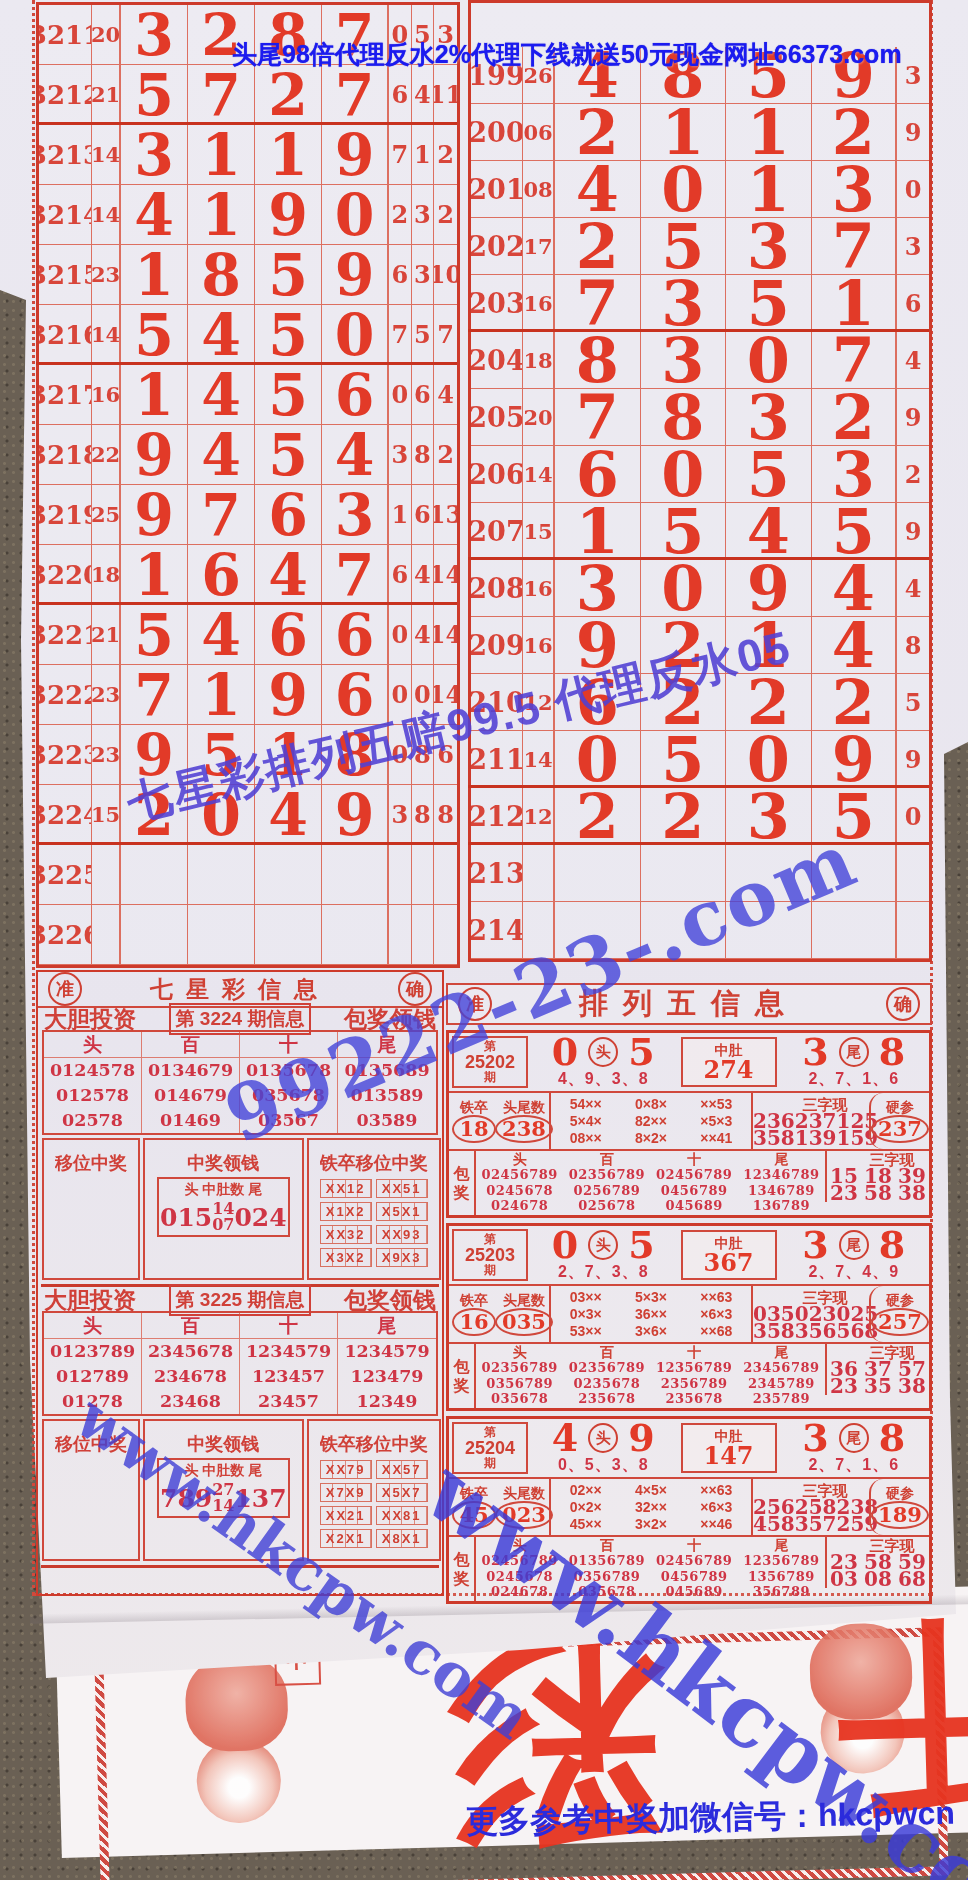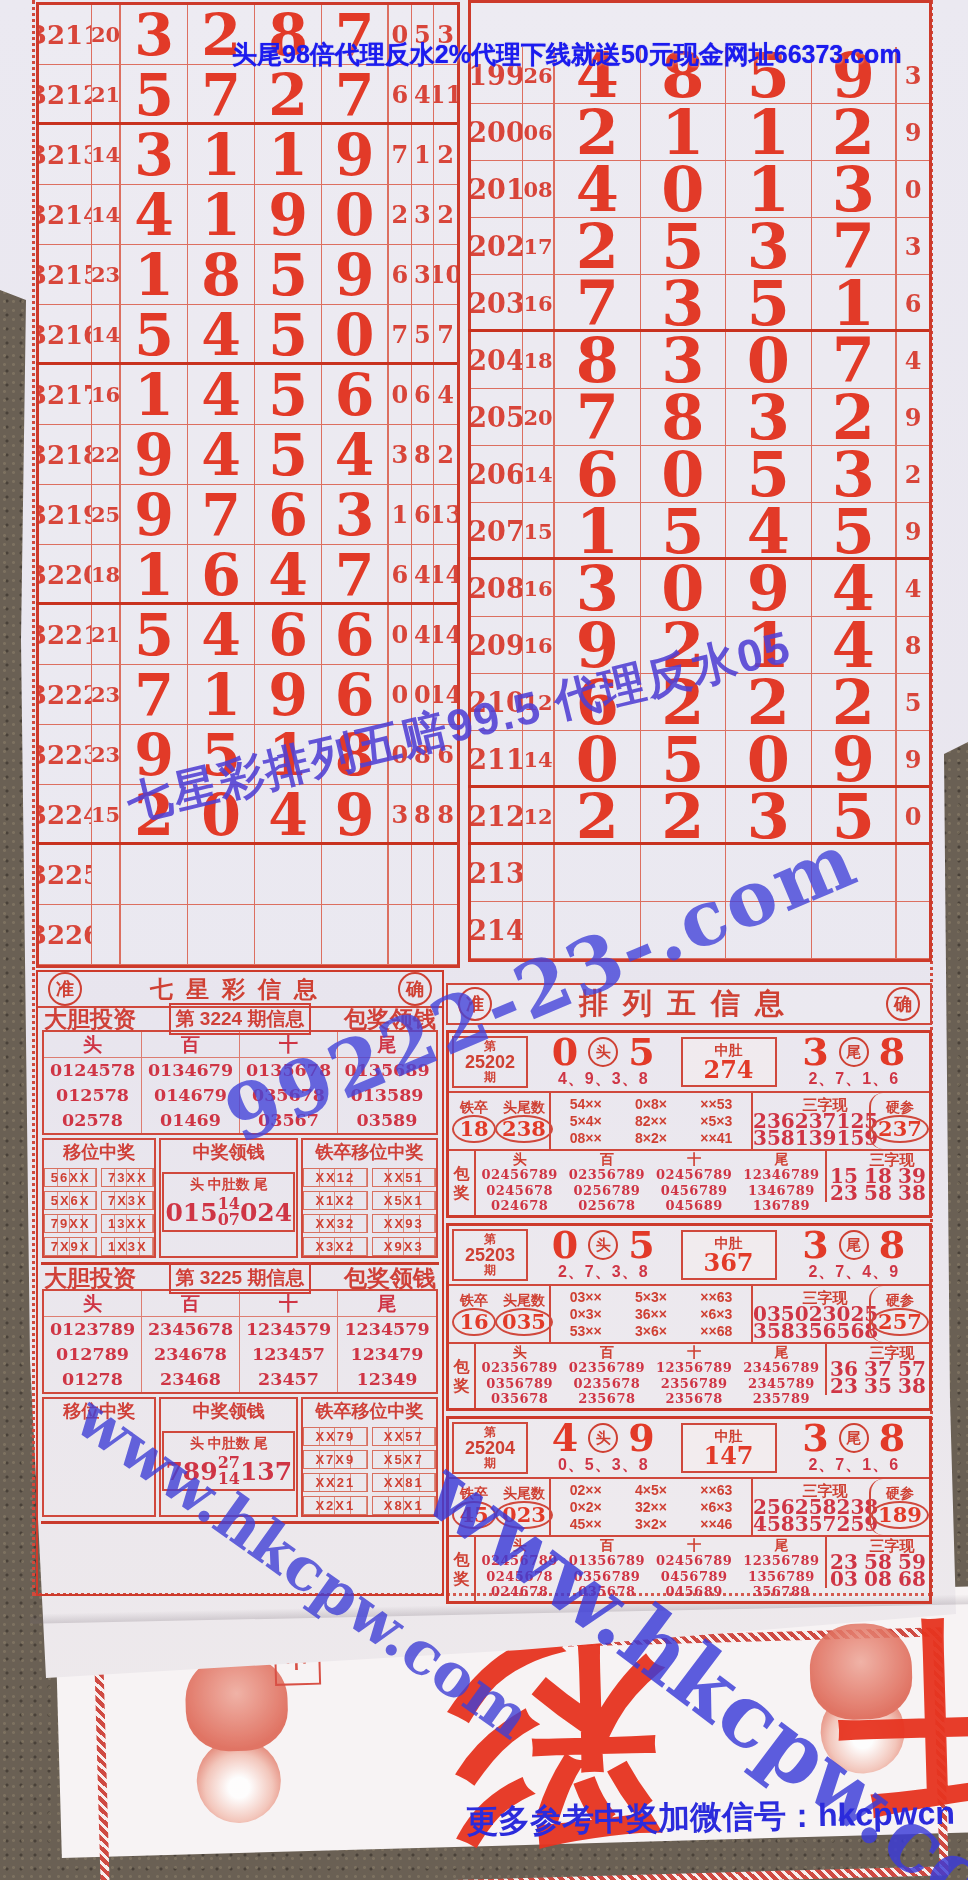--- a/index.html
+++ b/index.html
@@ -77,28 +77,28 @@
   .secdiv{height:3px;background:#c93a2c;margin:1px 0;}
   .trow{display:flex;align-items:center;justify-content:space-between;height:20px;padding:0 3px;}
   .inv{font-size:23px;font-weight:bold;color:#d04038;}
   .pbox{border:2px solid #d04038;color:#d04038;font-size:19px;font-weight:bold;padding:1px 5px;white-space:nowrap;}
   .ptab{display:grid;grid-template-columns:repeat(4,1fr);border:2px solid #d0483c;margin:1px 1px;}
   .ptab span{border-right:1px solid rgba(216,80,60,.7);text-align:center;color:#cf3545;overflow:hidden;}
   .ptab span:nth-child(4n){border-right:none;}
   .ph{font-size:19px;font-weight:bold;line-height:25px;border-bottom:1px solid rgba(216,80,60,.7);}
   .pv{font-family:"DejaVu Serif",serif;font-weight:bold;font-size:17.5px;line-height:25px;}
   .boxrow{display:flex;gap:3px;margin:3px 1px 4px;}
-  .bx{border:2px solid #d0483c;padding:0;}
+  .bx{border:2px solid #d0483c;padding:11px;}
   .b1{width:118px;} .b2{flex:1;} .b3{width:142px;}
   .bt{text-align:center;font-size:18px;font-weight:bold;color:#d04038;white-space:nowrap;overflow:hidden;}
   .chips{display:grid;grid-template-columns:1fr 1fr;gap:4px 4px;margin-top:4px;}
   .chip{font-size:13px;font-weight:bold;color:#cf4033;border:1px solid #d87060;text-align:center;
     letter-spacing:2px;line-height:17px;
     background:repeating-linear-gradient(90deg,transparent 0 calc(25% - 1px),rgba(216,112,96,.8) calc(25% - 1px) 25%);}
-  .winbox{border:2px solid #d0483c;margin:8px 1px;padding:2px 1px;}
+  .winbox{border:2px solid #d0483c;margin:2px 1px;padding:2px 1px;}
   .wl{font-size:14px;font-weight:bold;color:#d04038;text-align:center;white-space:nowrap;}
   .wv{display:flex;justify-content:space-around;align-items:center;margin-top:2px;}
   .wv b{font-family:"DejaVu Serif",serif;font-size:25px;color:#cf3545;}
   .stack{display:flex;flex-direction:column;align-items:center;}
   .stack i{font-style:normal;font-family:"DejaVu Serif",serif;font-weight:bold;font-size:16px;line-height:16px;color:#cf3545;}
 
   #prwrap{left:446px;top:983px;width:486px;height:600px;}
   #prwrap .phdr{height:38px;border:2px solid #d0483c;background:rgba(255,255,255,.15);}
   #prwrap .phtitle{font-size:29px;letter-spacing:15px;}
   .blk{border:3px solid #cd3a2b;margin-top:5px;background:rgba(255,255,255,.1);}
@@ -534,30 +534,20 @@
           <span class="pv">035678</span>
           <span class="pv">013589</span>
           <span class="pv">02578</span>
           <span class="pv">01469</span>
           <span class="pv">03567</span>
           <span class="pv">03589</span>
         </div>
         <div class="boxrow">
           <div class="bx b1">
             <div class="bt">移位中奖</div>
-            <div class="chips">
-              <span class="chip">56XX</span>
-              <span class="chip">73XX</span>
-              <span class="chip">5X6X</span>
-              <span class="chip">7X3X</span>
-              <span class="chip">79XX</span>
-              <span class="chip">13XX</span>
-              <span class="chip">7X9X</span>
-              <span class="chip">1X3X</span>
-            </div>
           </div>
           <div class="bx b2">
             <div class="bt">中奖领钱</div>
             <div class="winbox">
               <div class="wl">头 中肚数 尾</div>
               <div class="wv">
                 <b>015</b>
                 <span class="stack">
                   <i>14</i>
                   <i>07</i>

